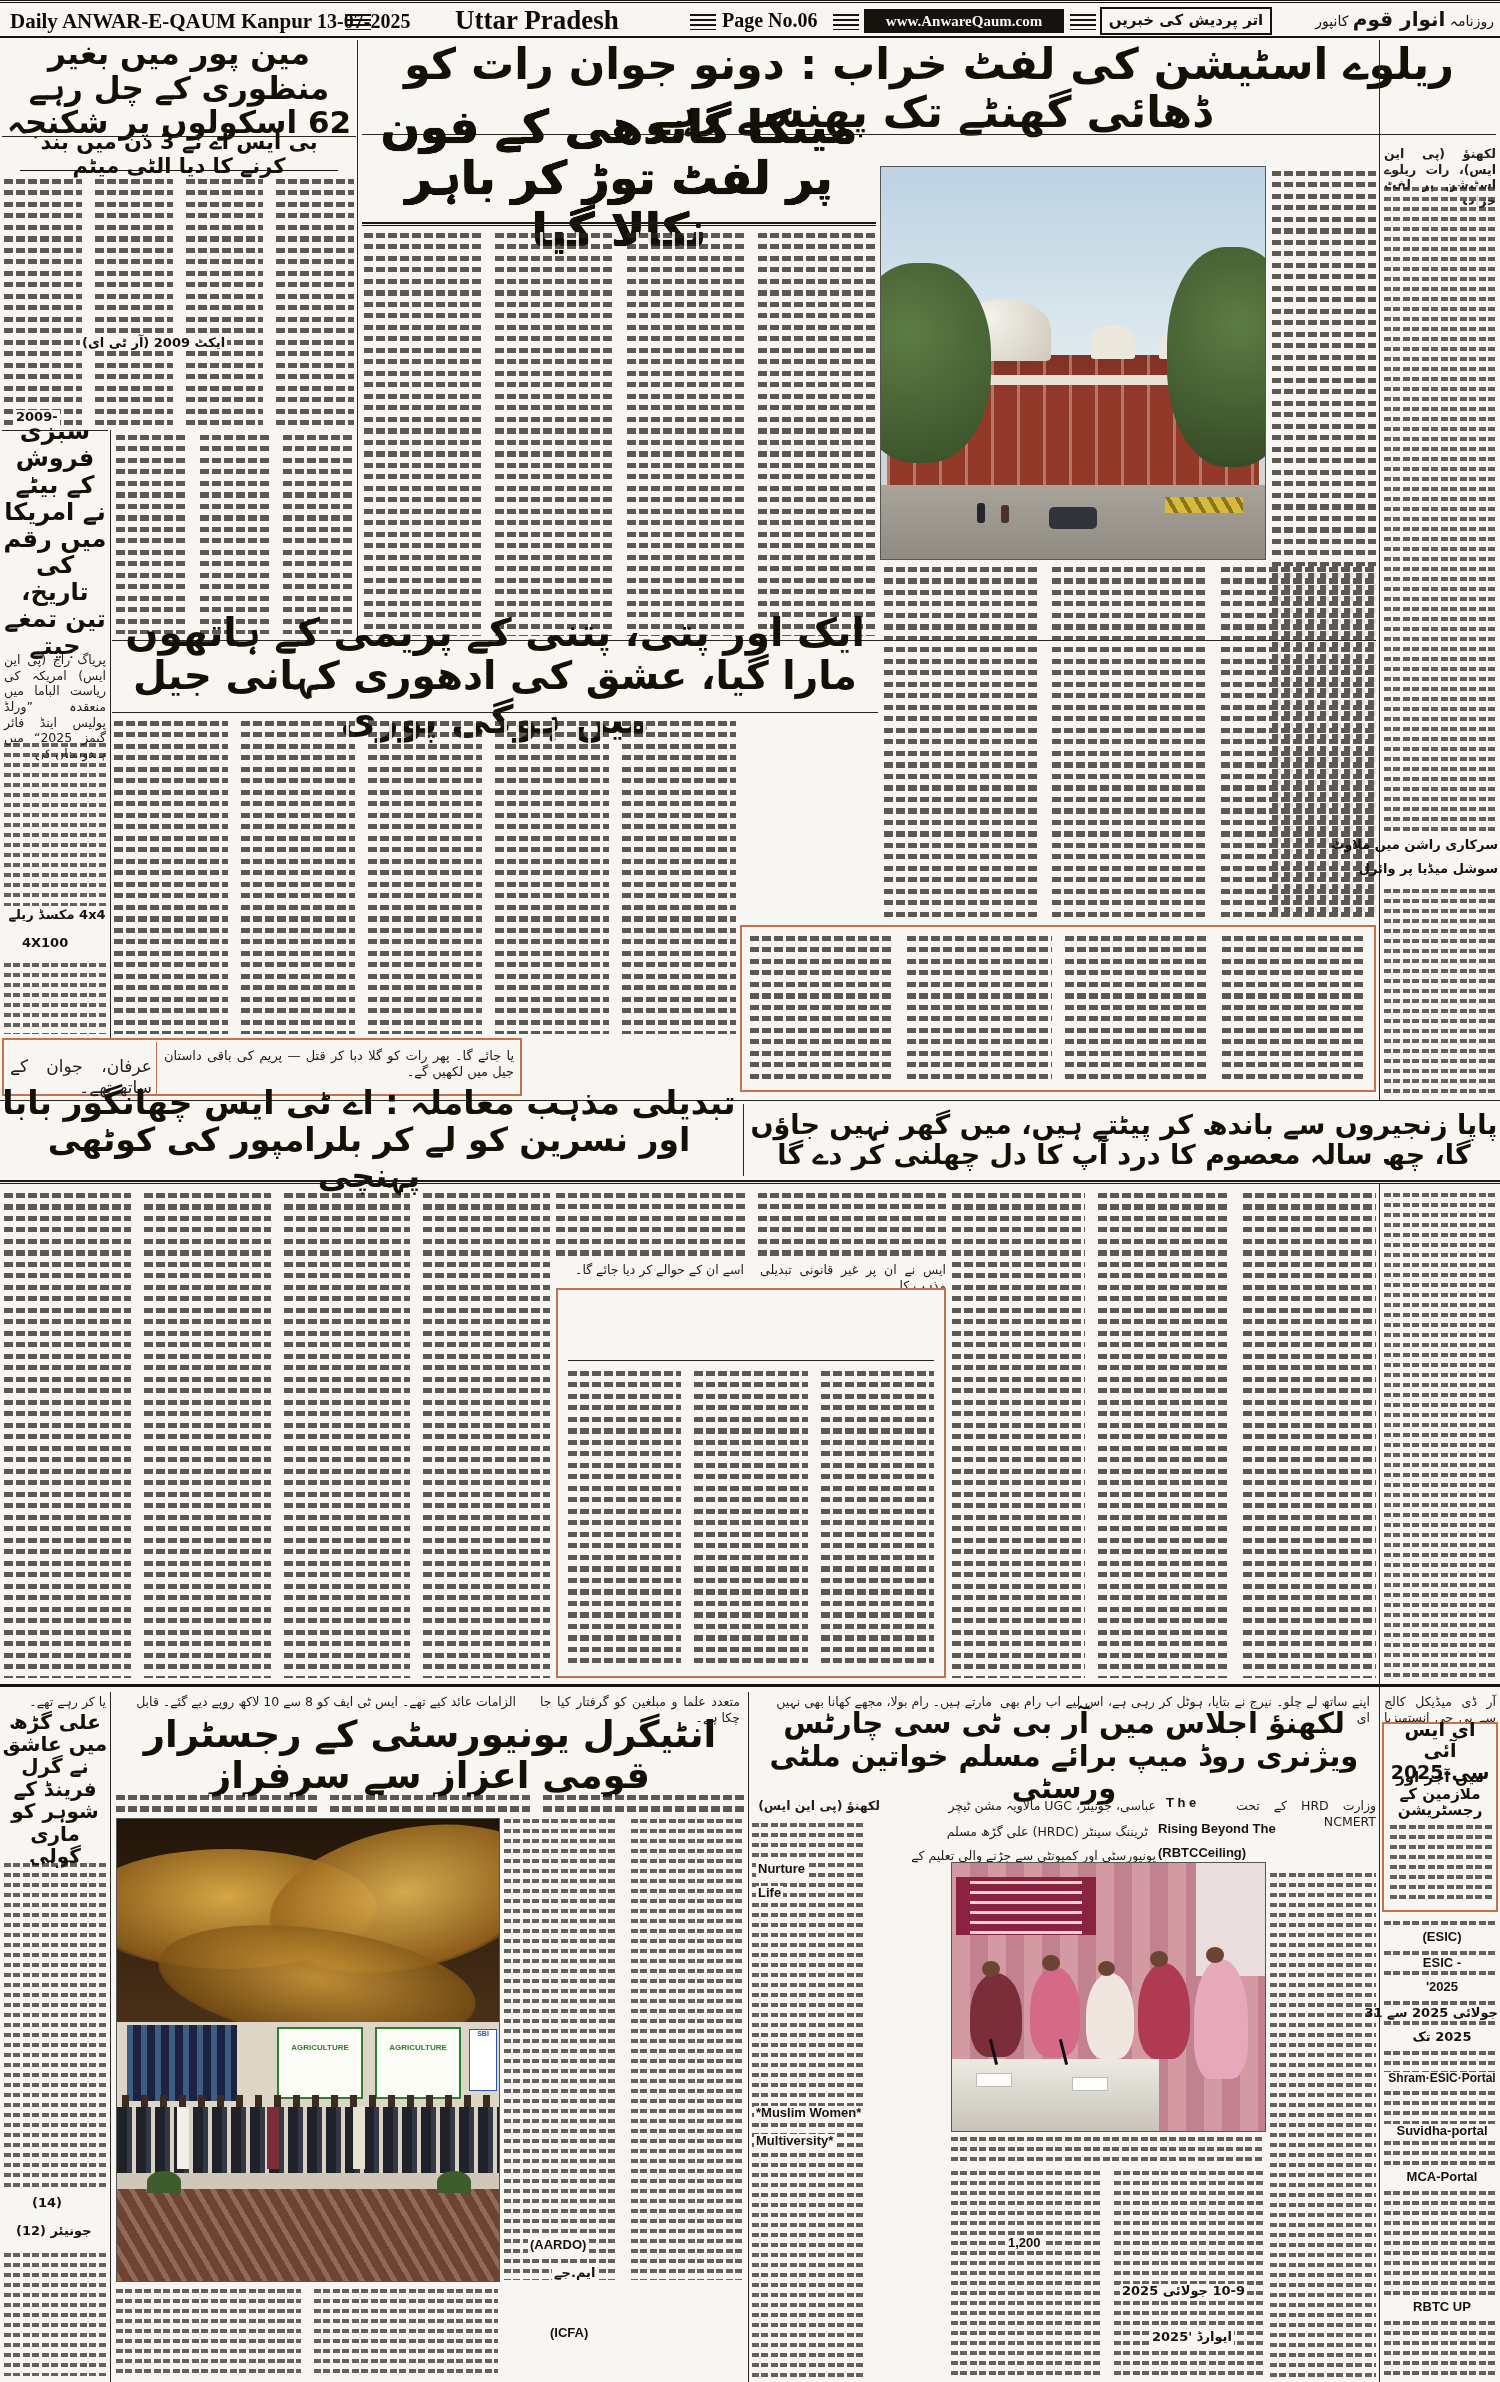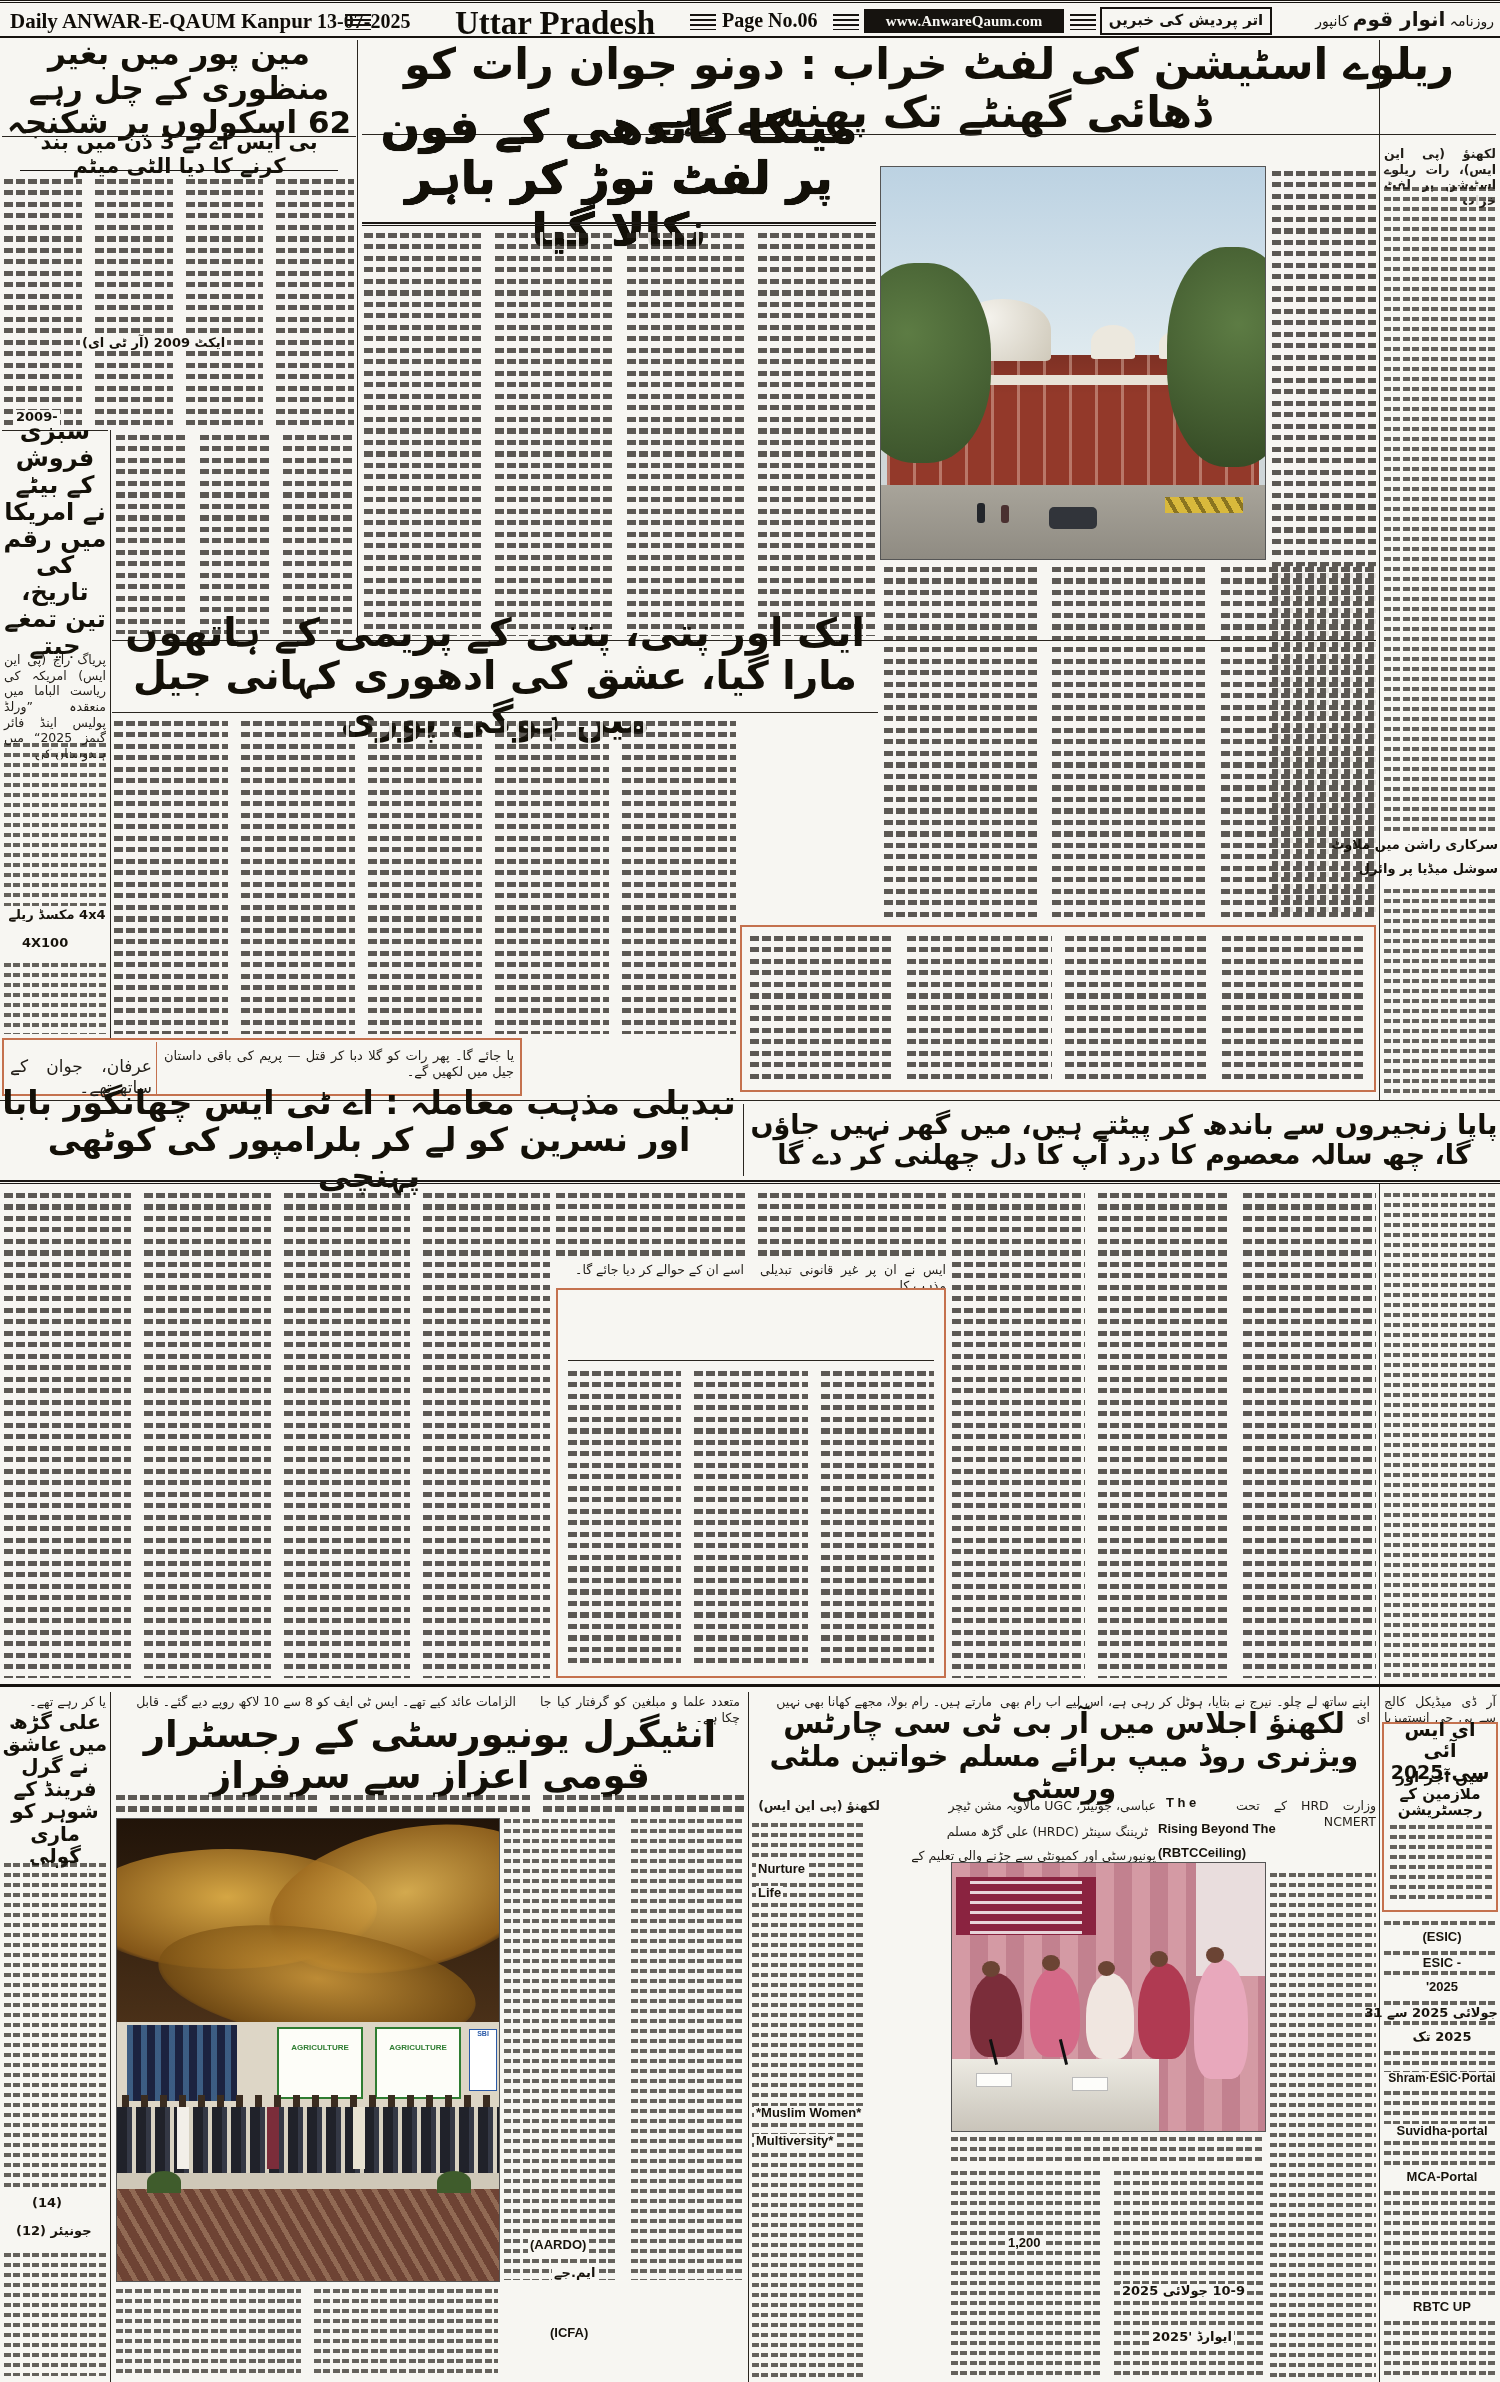--- a/index.html
+++ b/index.html
@@ -45,21 +45,21 @@
 </style>
 </head>
 <body>
 
 <div class="mast">
   <div class="abs lat" style="left:10px;top:6px;font-size:21px;">
     <span>Daily ANWAR-E-QAUM Kanpur</span>
     <span style="font-size:20px;">13-07-2025</span>
   </div>
   <div class="tri" style="left:345px;"></div>
-  <div class="abs lat" style="left:455px;top:2px;font-size:33px;">Uttar Pradesh</div>
+  <div class="abs lat" style="left:455px;top:2px;font-size:27px;">Uttar Pradesh</div>
   <div class="tri" style="left:690px;"></div>
   <div class="abs lat" style="left:722px;top:6px;font-size:20px;">Page No.06</div>
   <div class="tri" style="left:833px;"></div>
   <div class="sitebox" style="left:864px;top:6px;width:200px;height:24px;font-size:15px;line-height:24px;">www.AnwareQaum.com</div>
   <div class="tri" style="left:1070px;"></div>
   <div class="newsbox" style="left:1100px;top:4px;width:168px;height:24px;font-size:15px;line-height:22px;">اتر پردیش کی خبریں</div>
   <div class="abs" style="left:1278px;top:4px;width:216px;direction:rtl;text-align:right;font-size:14px;">
     <span>روزنامہ</span>
     <b style="font-size:20px;">انوار قوم</b>
     <span>کانپور</span>

